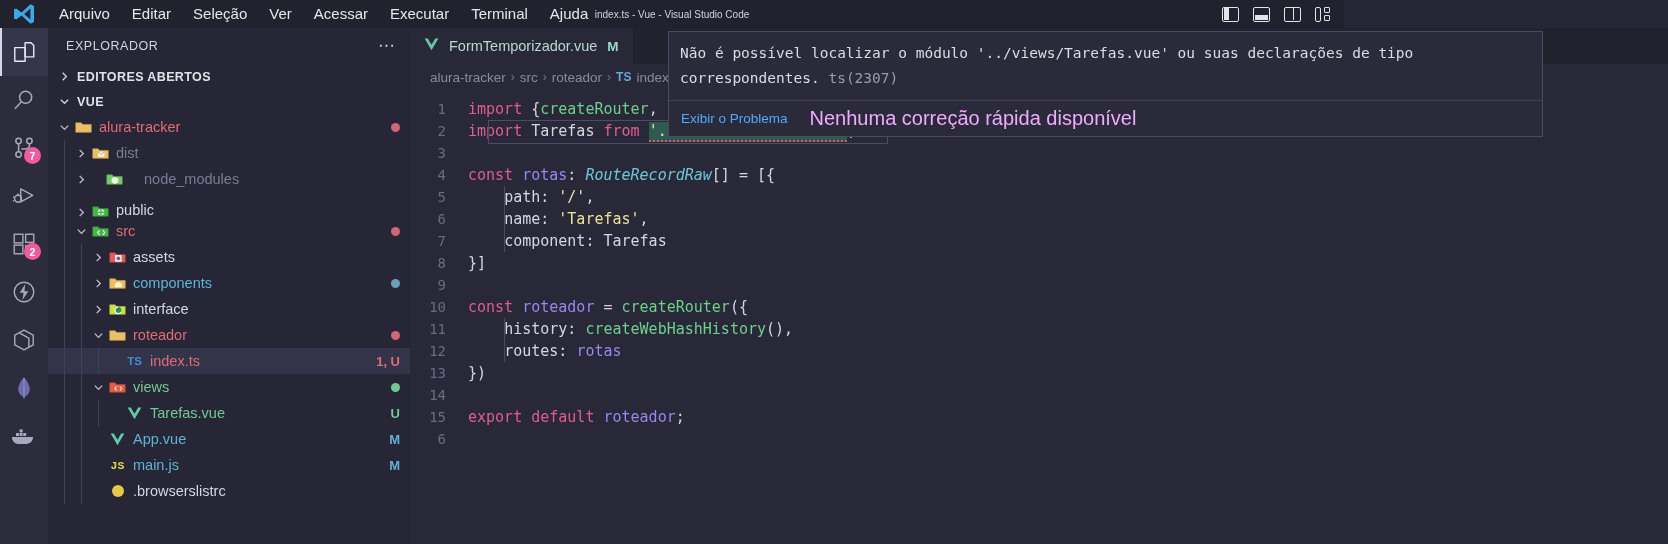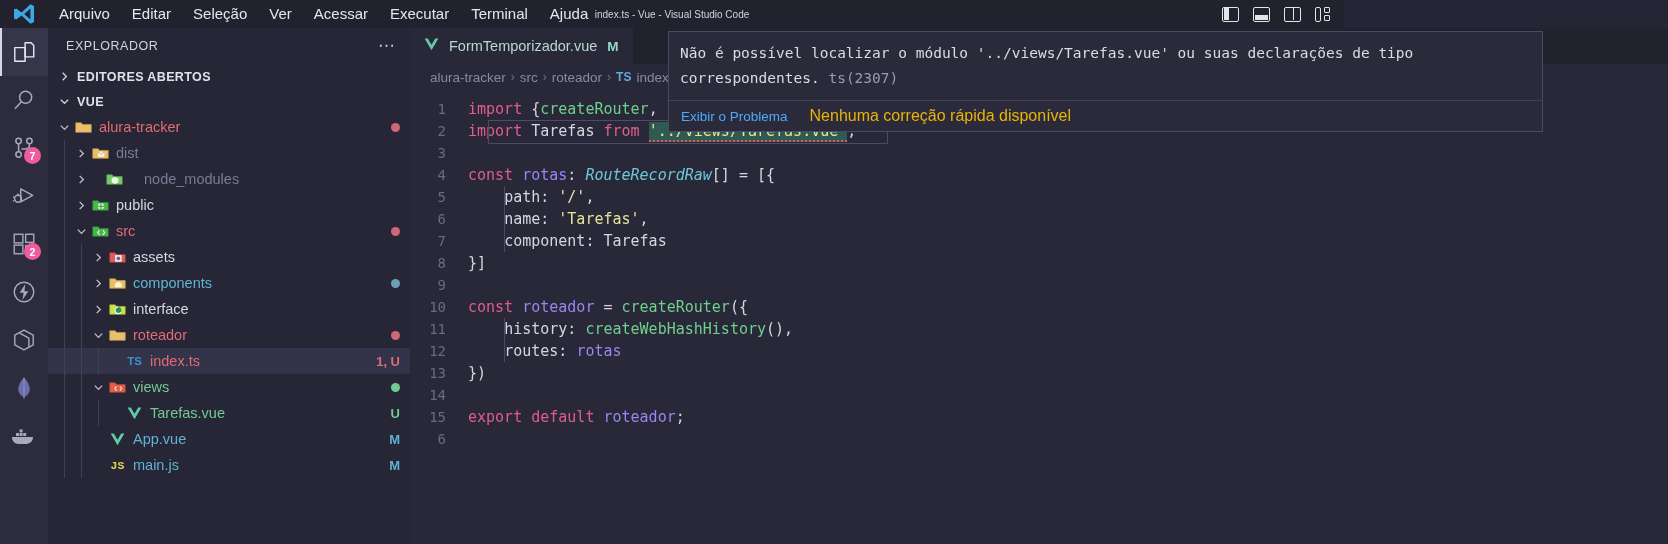--- a/index.html
+++ b/index.html
@@ -182,21 +182,21 @@
     line-height: 25px;
   }
   .hover-code { color: #9b9bb0; }
   .hover-footer {
     border-top: 1px solid #40405a;
     padding: 6px 12px;
     display: flex; align-items: center; gap: 22px;
     background: #2a2a3a;
   }
   .hover-link { color: #4daafc; font-size: 13.5px; cursor: pointer; }
-  .hover-note { color: #eab308; font-size: 16px; }
+  .hover-note { color: #f0abfc; font-size: 20px; }
 </style>
 </head>
 <body>
 
 <div id="app">
 
   <div class="titlebar">
     <div class="vs-logo">
       <svg width="24" height="24" viewBox="0 0 24 24">
         <path d="M18.5 2.2 L22 4 V20 L18.5 21.8 L9.5 13.6 L4.2 17.6 L2 16.4 V7.6 L4.2 6.4 L9.5 10.4 Z M18.4 6.6 L12.2 12 L18.4 17.4 Z" fill="#3da8e8"></path>
@@ -398,21 +398,21 @@
             </svg>
           </span>
           <span class="ficon">
             <svg class="ic" width="17" height="14" viewBox="0 0 18 14">
               <path d="M0.8 2.6 H6.6 L8.1 4.3 H17.2 V12.6 H0.8 Z" fill="#7bc96f" stroke="#55a04a" stroke-width=".7" stroke-linejoin="round"></path>
               <path d="M9.5 4.6 L13 6.6 V10.4 L9.5 12.4 L6 10.4 V6.6 Z" fill="#e9ffe2"></path>
             </svg>
           </span>
           <span class="name" style="color: rgb(123, 123, 149);">node_modules</span>
         </div>
-        <div class="row" style="padding-left: 25px;">
+        <div class="row" style="padding-left: 25px; align-items: flex-end;">
           <div class="indent-guide" style="left: 16px;"></div>
           <span class="twisty">
             <svg width="11" height="11" viewBox="0 0 12 12" fill="none" stroke="#c2c2d2" stroke-width="1.4">
               <path d="M4 2 L8 6 L4 10"></path>
             </svg>
           </span>
           <span class="ficon">
             <svg class="ic" width="17" height="14" viewBox="0 0 18 14">
               <path d="M0.8 2.6 H6.6 L8.1 4.3 H17.2 V12.6 H0.8 Z" fill="#49b54b" stroke="#2e8a33" stroke-width=".7" stroke-linejoin="round"></path>
               <circle cx="9.5" cy="8.4" r="3.4" fill="#bff5c0"></circle>
@@ -559,20 +559,32 @@
         </div>
         <div class="row" style="padding-left: 42px;">
           <div class="indent-guide" style="left: 16px;"></div>
           <div class="indent-guide" style="left: 33px;"></div>
           <span class="twisty"></span>
           <span class="ficon">
             <span style="color:#e0d14a;font-weight:bold;font-size:11.5px;font-family:Liberation Mono, monospace;">JS</span>
           </span>
           <span class="name" style="color: rgb(95, 179, 212);">main.js</span>
           <span class="deco" style="color: rgb(95, 179, 212);">M</span>
+        </div>
+        <div class="row" style="padding-left: 42px;">
+          <div class="indent-guide" style="left: 16px;"></div>
+          <div class="indent-guide" style="left: 33px;"></div>
+          <span class="twisty"></span>
+          <span class="ficon">
+            <svg class="ic" width="14" height="14" viewBox="0 0 14 14">
+              <circle cx="7" cy="7" r="6" fill="#e8c84a"></circle>
+              <path d="M7 1 A6 6 0 0 0 7 13 A4.6 4.6 0 0 1 7 1 Z" fill="#1d1d2a"></path>
+            </svg>
+          </span>
+          <span class="name" style="color: rgb(214, 214, 226);">.browserslistrc</span>
         </div>
       </div>
   </div>
 
   <div class="editor-area">
 
     <div class="tabbar">
       <div class="tab">
         <span>
           <svg width="15" height="13" viewBox="0 0 16 14">

